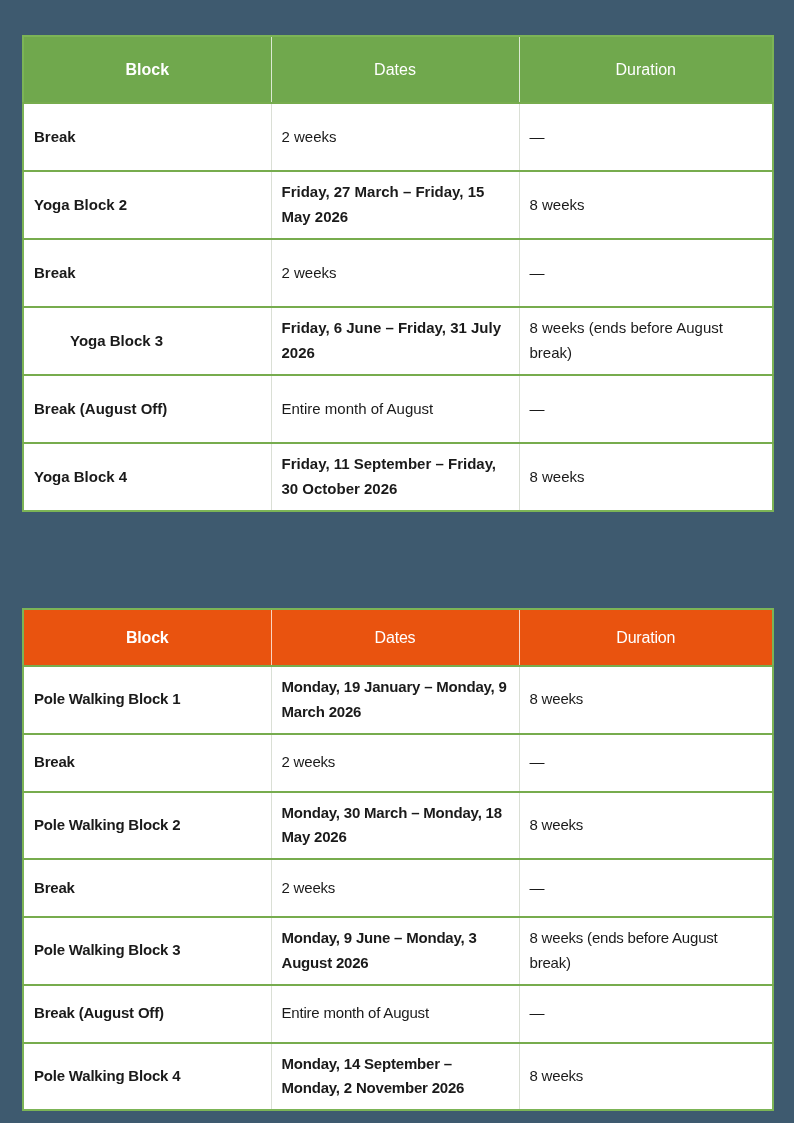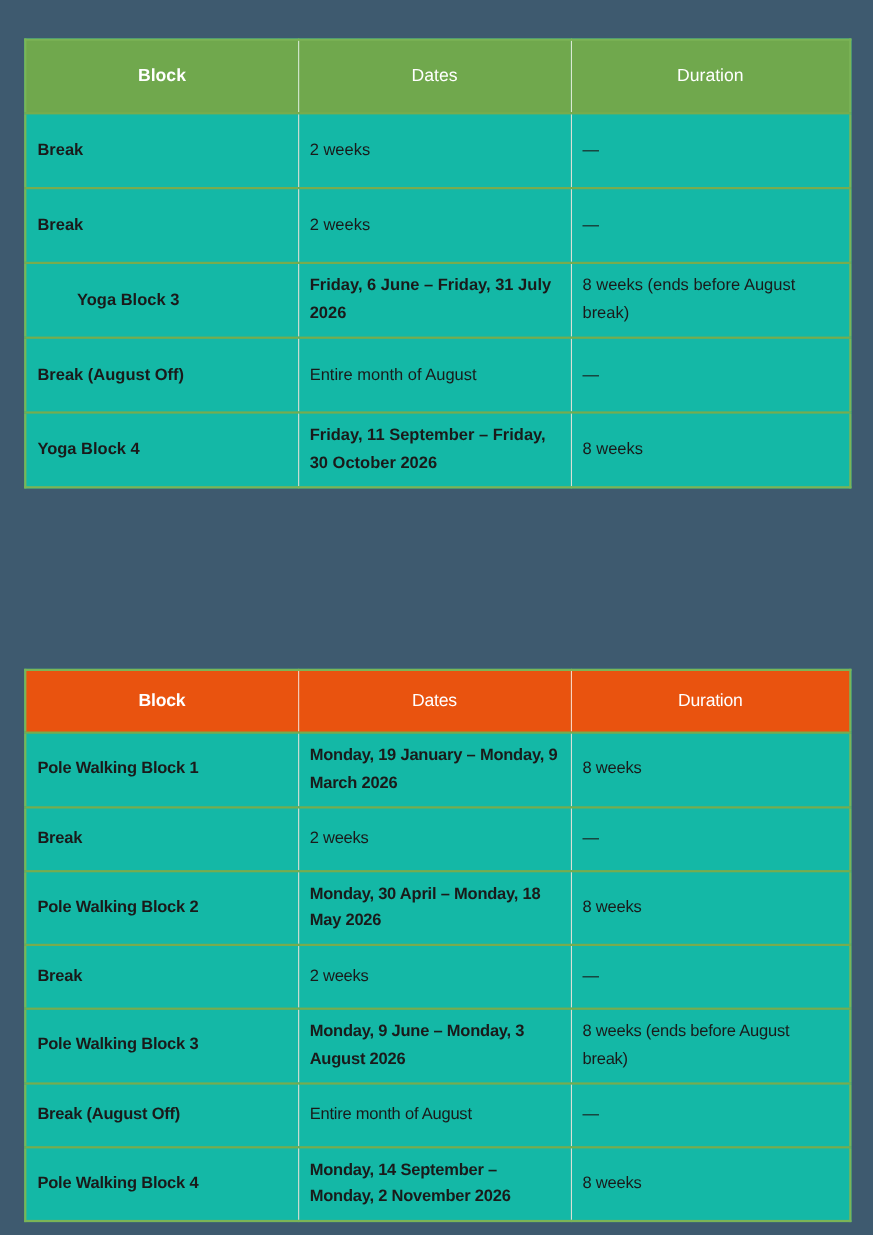--- a/index.html
+++ b/index.html
@@ -9,21 +9,21 @@
     background: #3E5A6F;
     position: relative;
     overflow: hidden;
   }
   .page { position: absolute; inset: 0; }
   table.sched {
     position: absolute;
     left: 22px;
     width: 750px;
     border-collapse: collapse;
-    background: #14b8a6;
+    background: #ffffff;
     table-layout: fixed;
   }
   #table-0 { top: 35px; }
   #table-1 { top: 608px; }
   table.sched th {
     color: #FFFFFF;
     font-weight: 400;
     font-size: 16px;
     text-align: center;
     vertical-align: middle;
@@ -65,20 +65,25 @@
           <th style="background: rgb(112, 168, 77);">Duration</th>
         </tr>
     </thead>
     <tbody>
         <tr>
           <td class="cell-block" style="border-top: 2px solid rgb(119, 172, 78);">Break</td>
           <td class="cell-dates" style="border-top: 2px solid rgb(119, 172, 78); border-left: 1px solid rgb(218, 223, 213);">2 weeks</td>
           <td class="cell-duration" style="border-top: 2px solid rgb(119, 172, 78); border-left: 1px solid rgb(218, 223, 213);">—</td>
         </tr>
         <tr>
+          <td class="cell-block" style="border-top: 2px solid rgb(119, 172, 78);">Yoga Block 2</td>
+          <td class="cell-dates bold" style="border-top: 2px solid rgb(119, 172, 78); border-left: 1px solid rgb(218, 223, 213);">Friday, 27 March – Friday, 15 May 2026</td>
+          <td class="cell-duration" style="border-top: 2px solid rgb(119, 172, 78); border-left: 1px solid rgb(218, 223, 213);">8 weeks</td>
+        </tr>
+        <tr>
           <td class="cell-block" style="border-top: 2px solid rgb(119, 172, 78);">Break</td>
           <td class="cell-dates" style="border-top: 2px solid rgb(119, 172, 78); border-left: 1px solid rgb(218, 223, 213);">2 weeks</td>
           <td class="cell-duration" style="border-top: 2px solid rgb(119, 172, 78); border-left: 1px solid rgb(218, 223, 213);">—</td>
         </tr>
         <tr>
           <td class="cell-block" style="border-top: 2px solid rgb(119, 172, 78); padding-left: 46px;">Yoga Block 3</td>
           <td class="cell-dates bold" style="border-top: 2px solid rgb(119, 172, 78); border-left: 1px solid rgb(218, 223, 213);">Friday, 6 June – Friday, 31 July 2026</td>
           <td class="cell-duration" style="border-top: 2px solid rgb(119, 172, 78); border-left: 1px solid rgb(218, 223, 213);">8 weeks (ends before August break)</td>
         </tr>
         <tr>
@@ -113,21 +118,21 @@
           <td class="cell-dates bold" style="border-top: 2px solid rgb(119, 172, 78); border-left: 1px solid rgb(218, 223, 213);">Monday, 19 January – Monday, 9 March 2026</td>
           <td class="cell-duration" style="border-top: 2px solid rgb(119, 172, 78); border-left: 1px solid rgb(218, 223, 213);">8 weeks</td>
         </tr>
         <tr>
           <td class="cell-block" style="border-top: 2px solid rgb(119, 172, 78);">Break</td>
           <td class="cell-dates" style="border-top: 2px solid rgb(119, 172, 78); border-left: 1px solid rgb(218, 223, 213);">2 weeks</td>
           <td class="cell-duration" style="border-top: 2px solid rgb(119, 172, 78); border-left: 1px solid rgb(218, 223, 213);">—</td>
         </tr>
         <tr>
           <td class="cell-block" style="border-top: 2px solid rgb(119, 172, 78);">Pole Walking Block 2</td>
-          <td class="cell-dates bold" style="border-top: 2px solid rgb(119, 172, 78); border-left: 1px solid rgb(218, 223, 213);">Monday, 30 April – Monday, 18 May 2026</td>
+          <td class="cell-dates bold" style="border-top: 2px solid rgb(119, 172, 78); border-left: 1px solid rgb(218, 223, 213);">Monday, 30 March – Monday, 18 May 2026</td>
           <td class="cell-duration" style="border-top: 2px solid rgb(119, 172, 78); border-left: 1px solid rgb(218, 223, 213);">8 weeks</td>
         </tr>
         <tr>
           <td class="cell-block" style="border-top: 2px solid rgb(119, 172, 78);">Break</td>
           <td class="cell-dates" style="border-top: 2px solid rgb(119, 172, 78); border-left: 1px solid rgb(218, 223, 213);">2 weeks</td>
           <td class="cell-duration" style="border-top: 2px solid rgb(119, 172, 78); border-left: 1px solid rgb(218, 223, 213);">—</td>
         </tr>
         <tr>
           <td class="cell-block" style="border-top: 2px solid rgb(119, 172, 78);">Pole Walking Block 3</td>
           <td class="cell-dates bold" style="border-top: 2px solid rgb(119, 172, 78); border-left: 1px solid rgb(218, 223, 213);">Monday, 9 June – Monday, 3 August 2026</td>

